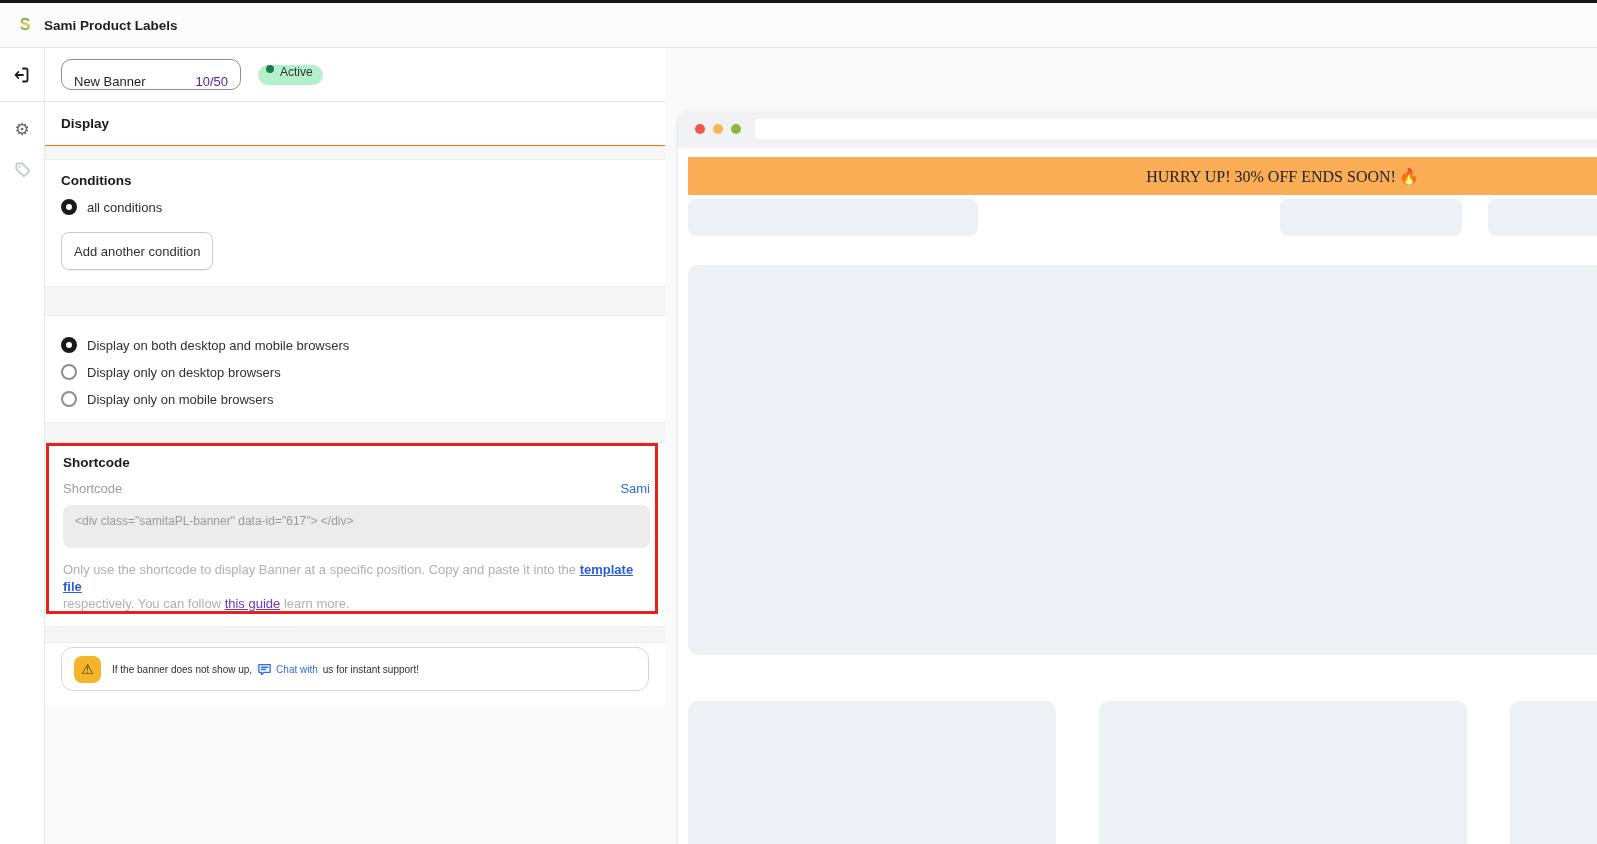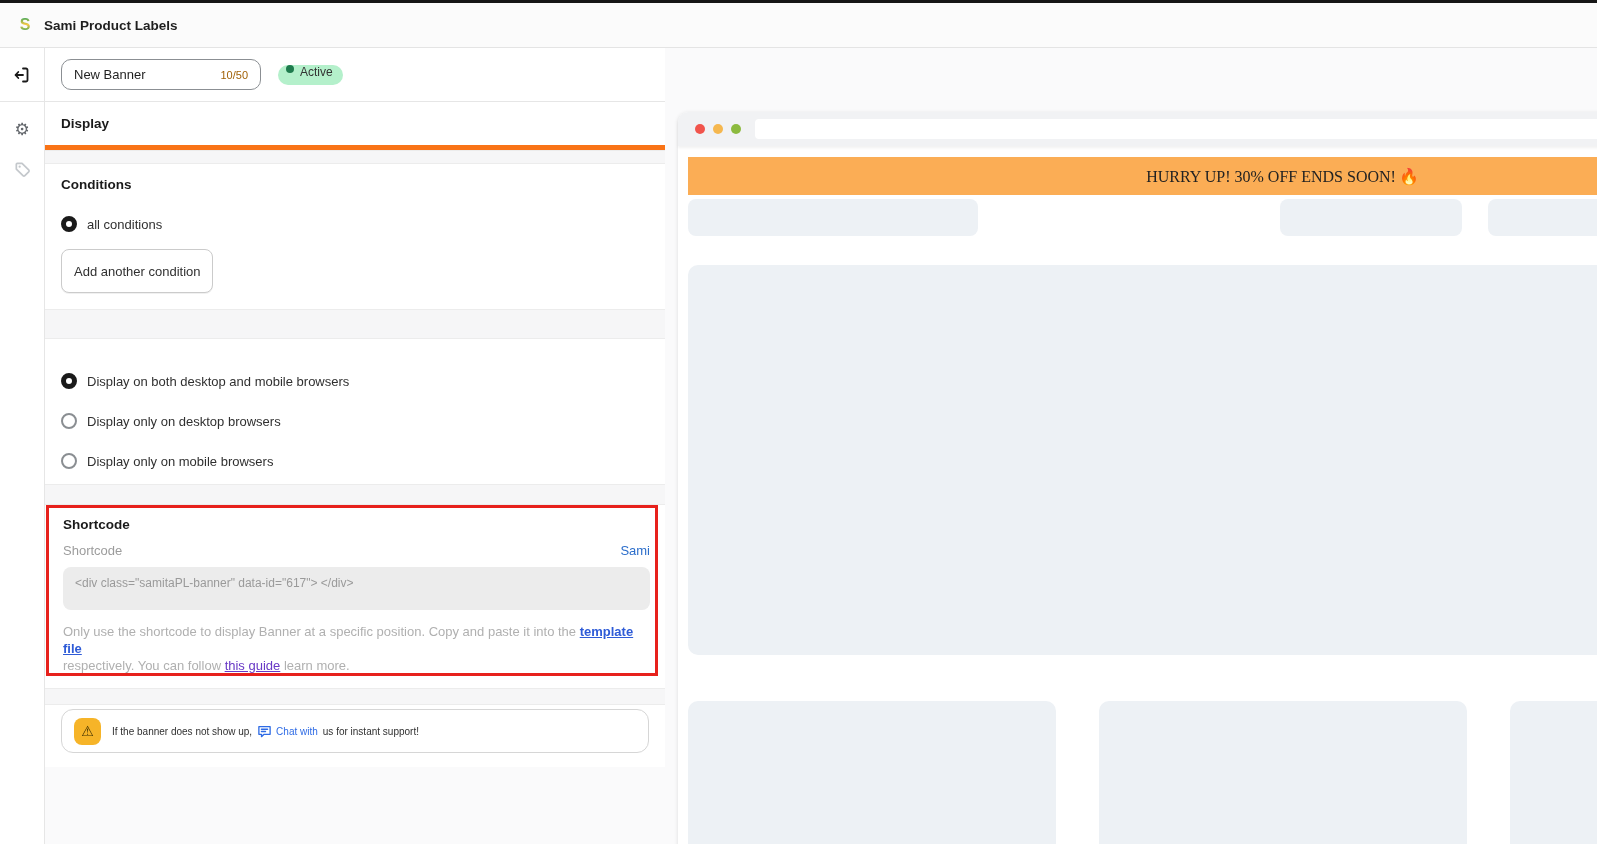--- a/index.html
+++ b/index.html
@@ -21,43 +21,43 @@
   .rail-top { height:54px; display:flex; align-items:center; justify-content:center;
     border-bottom:1px solid #E6E6E6; }
   .rail-icons { display:flex; flex-direction:column; align-items:center; gap:16px; padding-top:15px; }
   .rail-btn { width:24px; height:24px; display:flex; align-items:center; justify-content:center; cursor:pointer; }
   .gear-glyph { font-size:17px; color:#62666B; line-height:1; }
 
   
   .panel { width:620px; flex:none; background:#FAFAFB; display:flex; flex-direction:column; }
   .panel-toolbar { height:54px; background:#FFF; border-bottom:1px solid #E6E6E6;
     display:flex; align-items:center; padding:0 16px; gap:17px; }
-  .name-field { width:200px; height:31px; border:1px solid #8B8F93; border-radius:10px;
-    background:#FFF; display:flex; align-items:center; padding:0 12px; }
+  .name-field { width:180px; height:31px; border:1px solid #8B8F93; border-radius:10px;
+    background:#FFF; display:flex; align-items:flex-end; padding:0 12px; }
   .name-value { flex:1; font-size:13px; color:#1F1F1F; }
-  .name-counter { font-size:11px; color:#a16207; }
+  .name-counter { font-size:13px; color:#4c1d95; }
   .status-badge { height:20px; border-radius:10px; background:#B4F0CB; display:flex;
     align-items:flex-start; gap:6px; padding:0 10px 0 8px; }
   .status-dot { width:8px; height:8px; border-radius:50%; background:#1E7B4D; }
   .status-label { font-size:12px; color:#333; }
 
   .card { background:#FFF; }
   .gap { background:#F6F6F7; border-top:1px solid #ECECEC; border-bottom:1px solid #ECECEC; flex:none; }
   .gap-a { height:14px; } .gap-b { height:30px; } .gap-c { height:21px; } .gap-d { height:17px; }
 
-  .sec-display { padding:14px 16px; border-bottom:5px solid #f97316; }
+  .sec-display { padding:14px 16px; border-bottom:1px solid #f97316; }
   .sec-title { font-size:13.5px; font-weight:bold; color:#1A1A1A; }
 
   .sec-conditions { padding:13px 16px 16px; }
-  .radio-row { display:flex; align-items:center; margin-top:24px; cursor:pointer; }
+  .radio-row { display:flex; align-items:center; margin-top:11px; cursor:pointer; }
   .radio { width:16px; height:16px; border-radius:50%; flex:none; margin-right:10px; background:#FFF; }
   .radio.off { border:2px solid #8A8E92; }
   .radio.on  { border:5px solid #1A1A1A; }
   .radio-label { font-size:13px; color:#303030; }
-  .add-btn { margin-top:17px; height:44px; padding:0 12px; background:#FFF;
+  .add-btn { margin-top:17px; height:38px; padding:0 12px; background:#FFF;
     border:1px solid #CBCBCB; border-radius:8px; font-size:13px; color:#303030;
     box-shadow:0 1px 0 rgba(0,0,0,.06); cursor:pointer; font-family:inherit; }
 
   .sec-visibility { padding:10px 16px 15px; }
 
   .sec-shortcode { position:relative; padding:12px 15px 14px 18px; }
   .red-annotation { position:absolute; top:0; left:1px; right:7px; bottom:12px;
     border:3px solid #E7211C; pointer-events:none; }
   .sc-row { display:flex; align-items:center; justify-content:space-between; margin-top:11px; }
   .sc-label { font-size:13px; color:#9C9C9C; }

